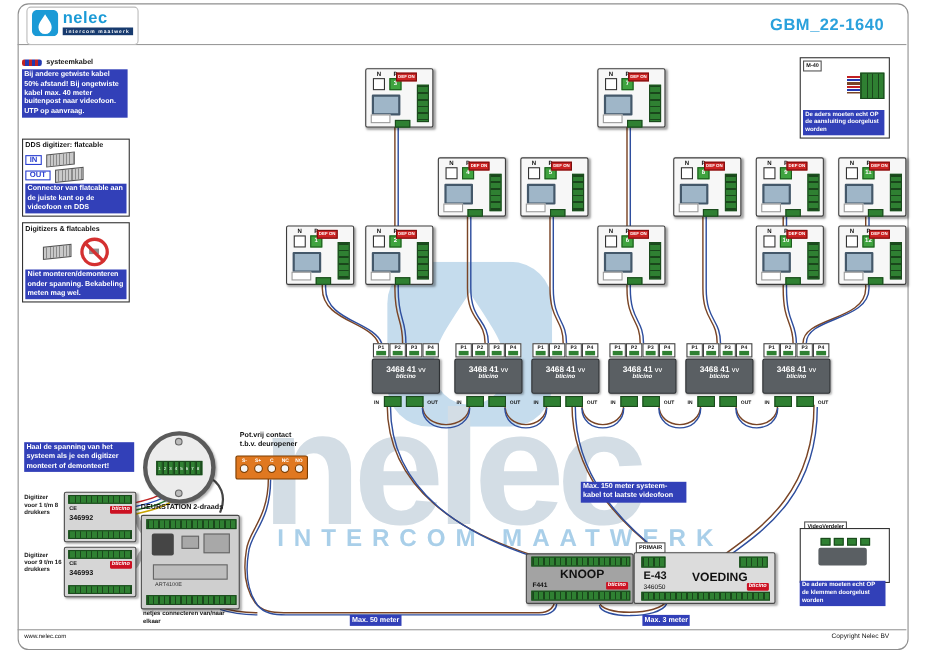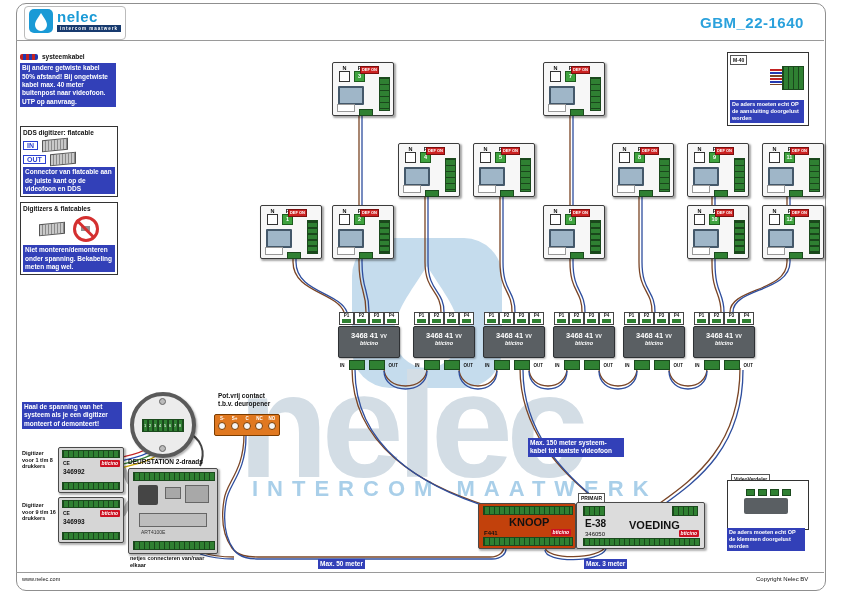--- a/index.html
+++ b/index.html
@@ -259,33 +259,33 @@
     <div class="tcell">
       <span class="tlab">NC</span>
       <span class="tscrew"></span>
     </div>
     <div class="tcell">
       <span class="tlab">NO</span>
       <span class="tscrew"></span>
     </div>
   </div>
 
-<div class="c module" style="left:478px;top:503px;width:96px;height:44px;background:#c2410c">
+<div class="c module" style="left:478px;top:503px;width:96px;height:44px;background:#a3a3a3">
   <div class="gstrip" style="position:absolute;left:4px;top:2px;width:88px;height:7px"></div>
   <div style="position:absolute;left:30px;top:12px;font-size:11px;font-weight:bold">KNOOP</div>
   <div style="position:absolute;left:5px;top:26px;font-size:6px;font-weight:bold">F441</div>
   <span class="bt" style="position:absolute;right:4px;top:25px">bticino</span>
   <div class="gstrip" style="position:absolute;left:4px;bottom:2px;width:88px;height:7px"></div>
 </div>
 
 <span class="c chip" style="left:578px;top:493px">PRIMAIR</span>
 <div class="c module" style="left:576px;top:502px;width:127px;height:45px;background:#dcdcdc">
   <div class="gstrip" style="position:absolute;left:6px;top:3px;width:20px;height:8px"></div>
   <div class="gstrip" style="position:absolute;right:6px;top:3px;width:24px;height:8px"></div>
-  <div style="position:absolute;left:8px;top:15px;font-size:10px;font-weight:bold">E-38</div>
+  <div style="position:absolute;left:8px;top:15px;font-size:10px;font-weight:bold">E-43</div>
   <div style="position:absolute;left:52px;top:16px;font-size:11px;font-weight:bold">VOEDING</div>
   <div style="position:absolute;left:8px;top:28px;font-size:6px">346050</div>
   <span class="bt" style="position:absolute;right:5px;top:27px">bticino</span>
   <div class="gstrip" style="position:absolute;left:6px;bottom:2px;width:115px;height:6px"></div>
 </div>
 
 <div class="c n4 nb" style="left:528px;top:438px;width:92px">Max. 150 meter systeem-kabel tot laatste videofoon</div>
 <div class="c n4 nb" style="left:318px;top:559px">Max. 50 meter</div>
 <div class="c n4 nb" style="left:584px;top:559px">Max. 3 meter</div>
 

